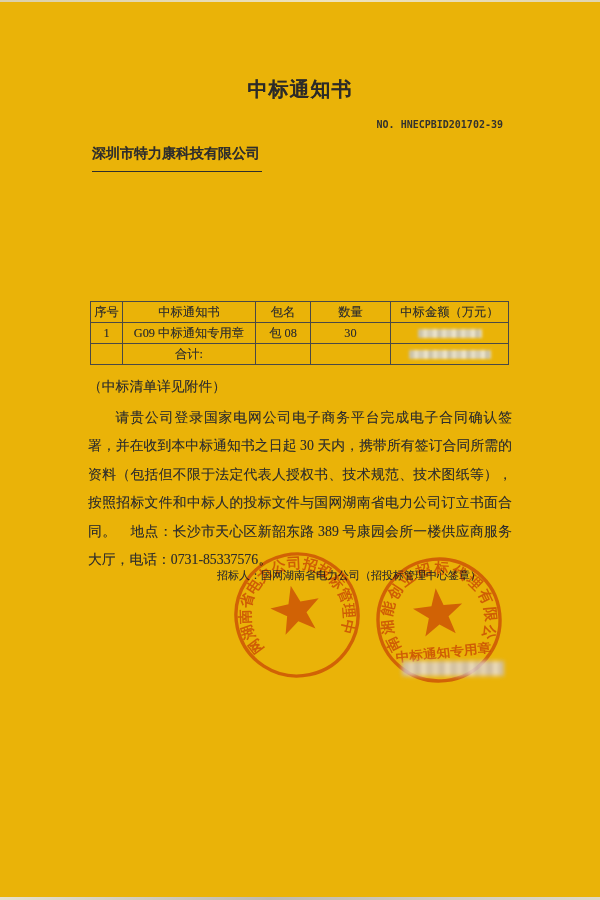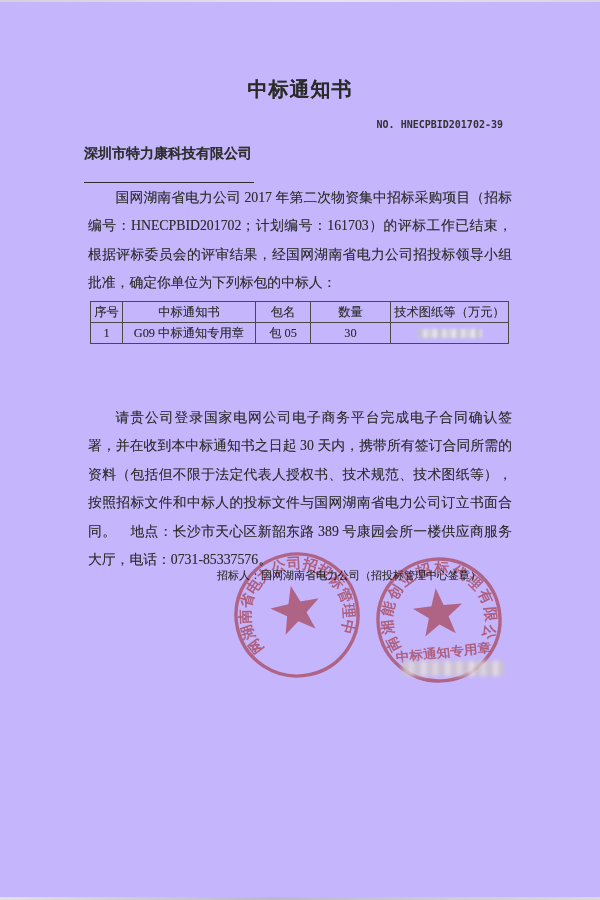--- a/index.html
+++ b/index.html
@@ -1,20 +1,20 @@
 <!DOCTYPE html>
 <html><head>
 <meta charset="utf-8">
 <style>
   html, body { margin: 0; padding: 0; background: #e9e9e6; }
   .page {
     position: relative;
     width: 600px; height: 900px;
     margin: 0 auto;
-    background: #c4b5fd;
+    background: #eab308;
     overflow: hidden;
     font-family: "Liberation Serif", "DejaVu Serif", serif;
     color: #2f2e2c;
   }
   .scan-edge-top {
     position: absolute; top: 0; left: 0; right: 0; height: 2px;
     background: linear-gradient(90deg, #d7d7d2, #efefe9 55%, #dededa);
     opacity: .8;
   }
   .scan-edge-bottom {
@@ -29,24 +29,24 @@
     color: #2b2a28;
     text-shadow: 0 0 .5px rgba(43,42,40,.55);
   }
   .doc-no {
     position: absolute; top: 119px; right: 97px;
     font-family: "DejaVu Sans Mono", "Liberation Mono", monospace;
     font-size: 10px; font-weight: bold; letter-spacing: 0;
     color: #33322f;
   }
   .recipient {
-    position: absolute; top: 145px; left: 84px;
+    position: absolute; top: 145px; left: 92px;
     font-size: 14px; font-weight: bold;
     border-bottom: 1.5px solid #2f2e2c;
-    padding: 0 2px 19px 0;
+    padding: 0 2px 8px 0;
     text-shadow: 0 0 .5px rgba(47,46,44,.5);
   }
   .para {
     position: absolute; left: 88px; width: 424px;
     margin: 0;
     font-size: 13.8px; line-height: 28.4px;
     text-align: justify; text-indent: 2em;
     color: #2f2e2c;
     text-shadow: 0 0 .5px rgba(47,46,44,.45);
   }
@@ -111,50 +111,57 @@
 
   <div class="scan-edge-top"></div>
   <div class="scan-edge-bottom"></div>
 
   <h1 class="title">中标通知书</h1>
 
   <div class="doc-no">NO. HNECPBID201702-39</div>
 
   <div class="recipient">深圳市特力康科技有限公司</div>
 
-  <p class="para para1">国网湖南省电力公司 2017 年第二次物资集中招标采购项目（招标编号：HNECPBID201702；计划编号：161703）的评标工作已结束，根据评标委员会的评审结果，经国网湖南省电力公司招投标领导小组批准，确定你单位为下列标包的中标人：</p>
 
   <table class="award">
     <colgroup>
       <col style="width:32px">
         <col style="width:133px">
         <col style="width:55px">
         <col style="width:80px">
         <col style="width:118px">
     </colgroup>
     <thead>
       <tr>
         <th>序号</th>
         <th>中标通知书</th>
         <th>包名</th>
         <th>数量</th>
-        <th>技术图纸等（万元）</th>
+        <th>中标金额（万元）</th>
       </tr>
     </thead>
     <tbody>
       <tr>
         <td>1</td>
         <td>G09 中标通知专用章</td>
-        <td>包 05</td>
+        <td>包 08</td>
         <td>30</td>
         <td><span class="redact redact-amount"></span></td>
+      </tr>
+      <tr>
+        <td></td>
+        <td>合计:</td>
+        <td></td>
+        <td></td>
+        <td><span class="redact redact-total"></span></td>
       </tr>
     </tbody>
   </table>
 
+  <div class="attach">（中标清单详见附件）</div>
 
   <p class="para para2">请贵公司登录国家电网公司电子商务平台完成电子合同确认签署，并在收到本中标通知书之日起 30 天内，携带所有签订合同所需的资料（包括但不限于法定代表人授权书、技术规范、技术图纸等），按照招标文件和中标人的投标文件与国网湖南省电力公司订立书面合同。　地点：长沙市天心区新韶东路 389 号康园会所一楼供应商服务大厅，电话：0731-85337576。</p>
 
   <div class="sig sig-tenderer">招标人：国网湖南省电力公司（招投标管理中心签章）</div>
 
 
   <svg class="stamp stamp-left" width="144" height="144" viewBox="0 0 144 144">
     <g transform="rotate(-12 72 72)">
       <circle cx="72" cy="72" r="61" fill="none" stroke="#d85a52" stroke-width="3.4" stroke-opacity=".8"></circle>
       <polygon fill="#d85a52" fill-opacity=".8" points="72,42 78.1,59.6 96.7,60 81.9,71.2 87.3,89 72,78.4 56.7,89 62.1,71.2 47.3,60 65.9,59.6"></polygon>

